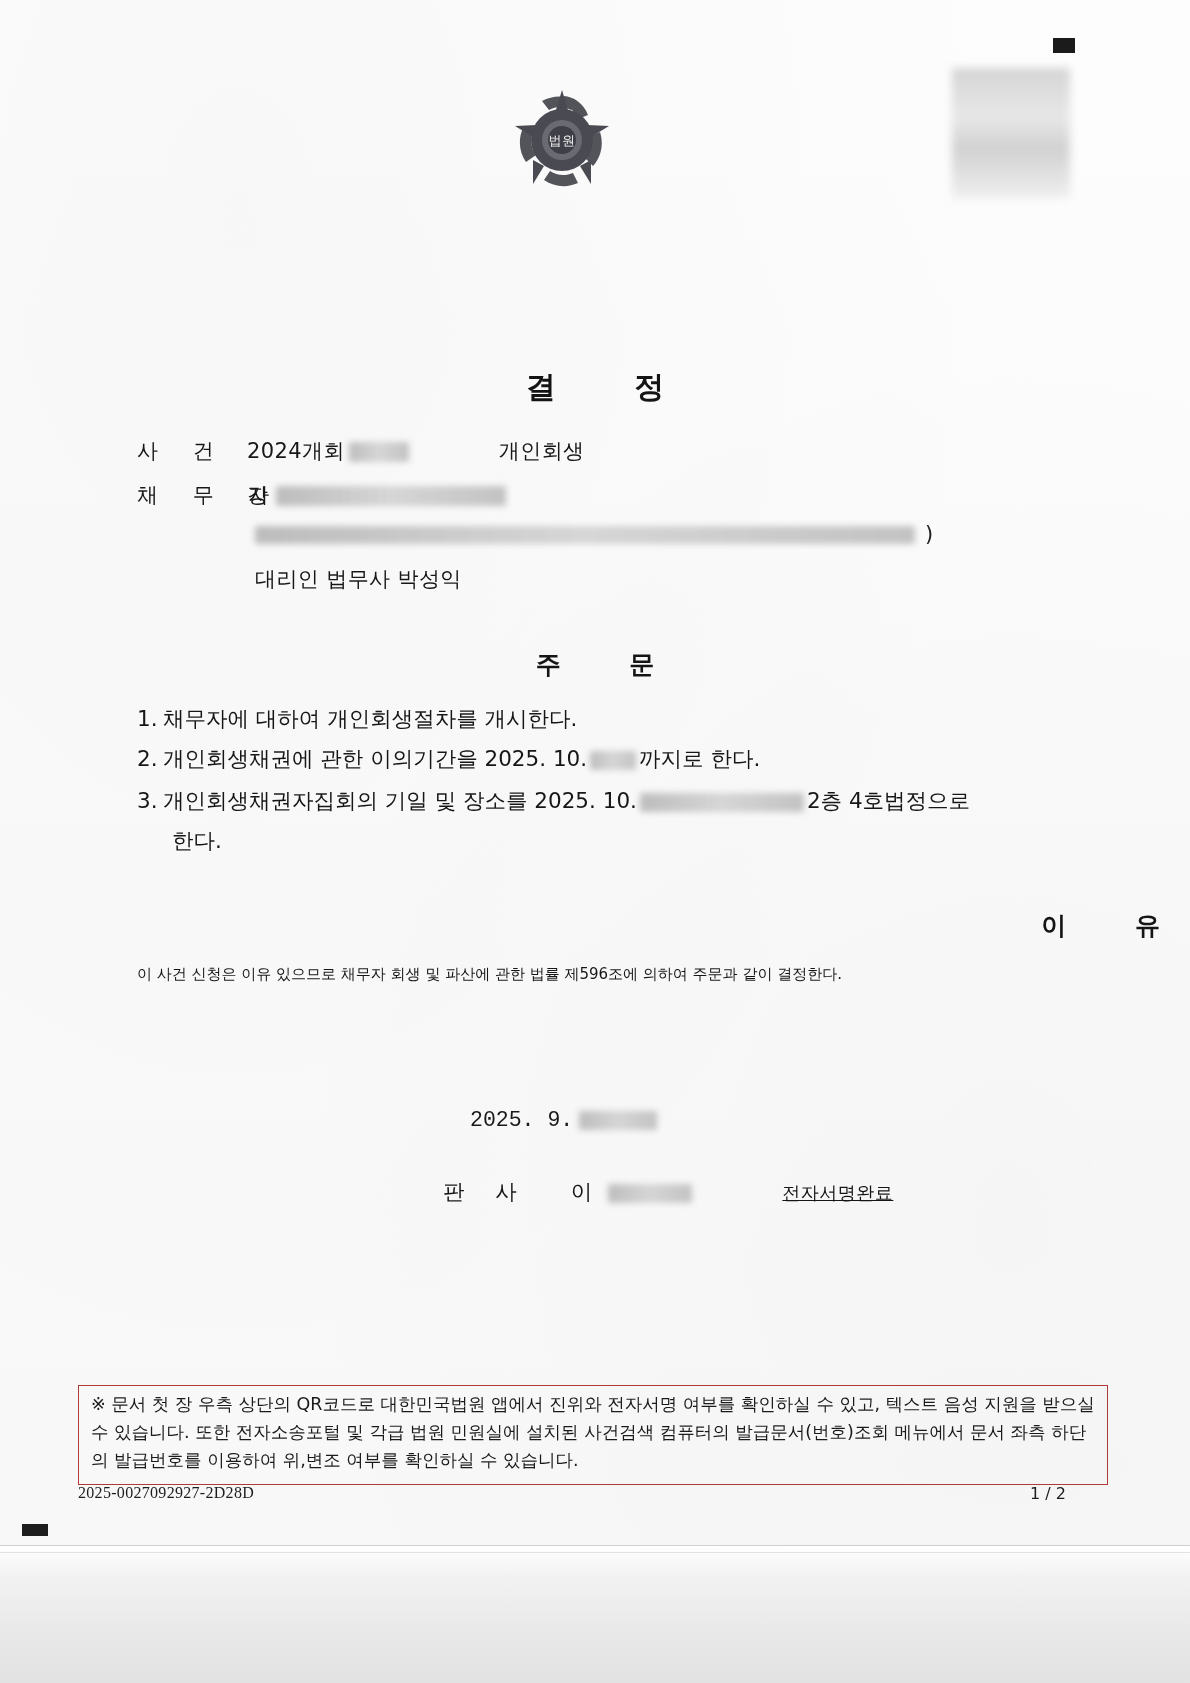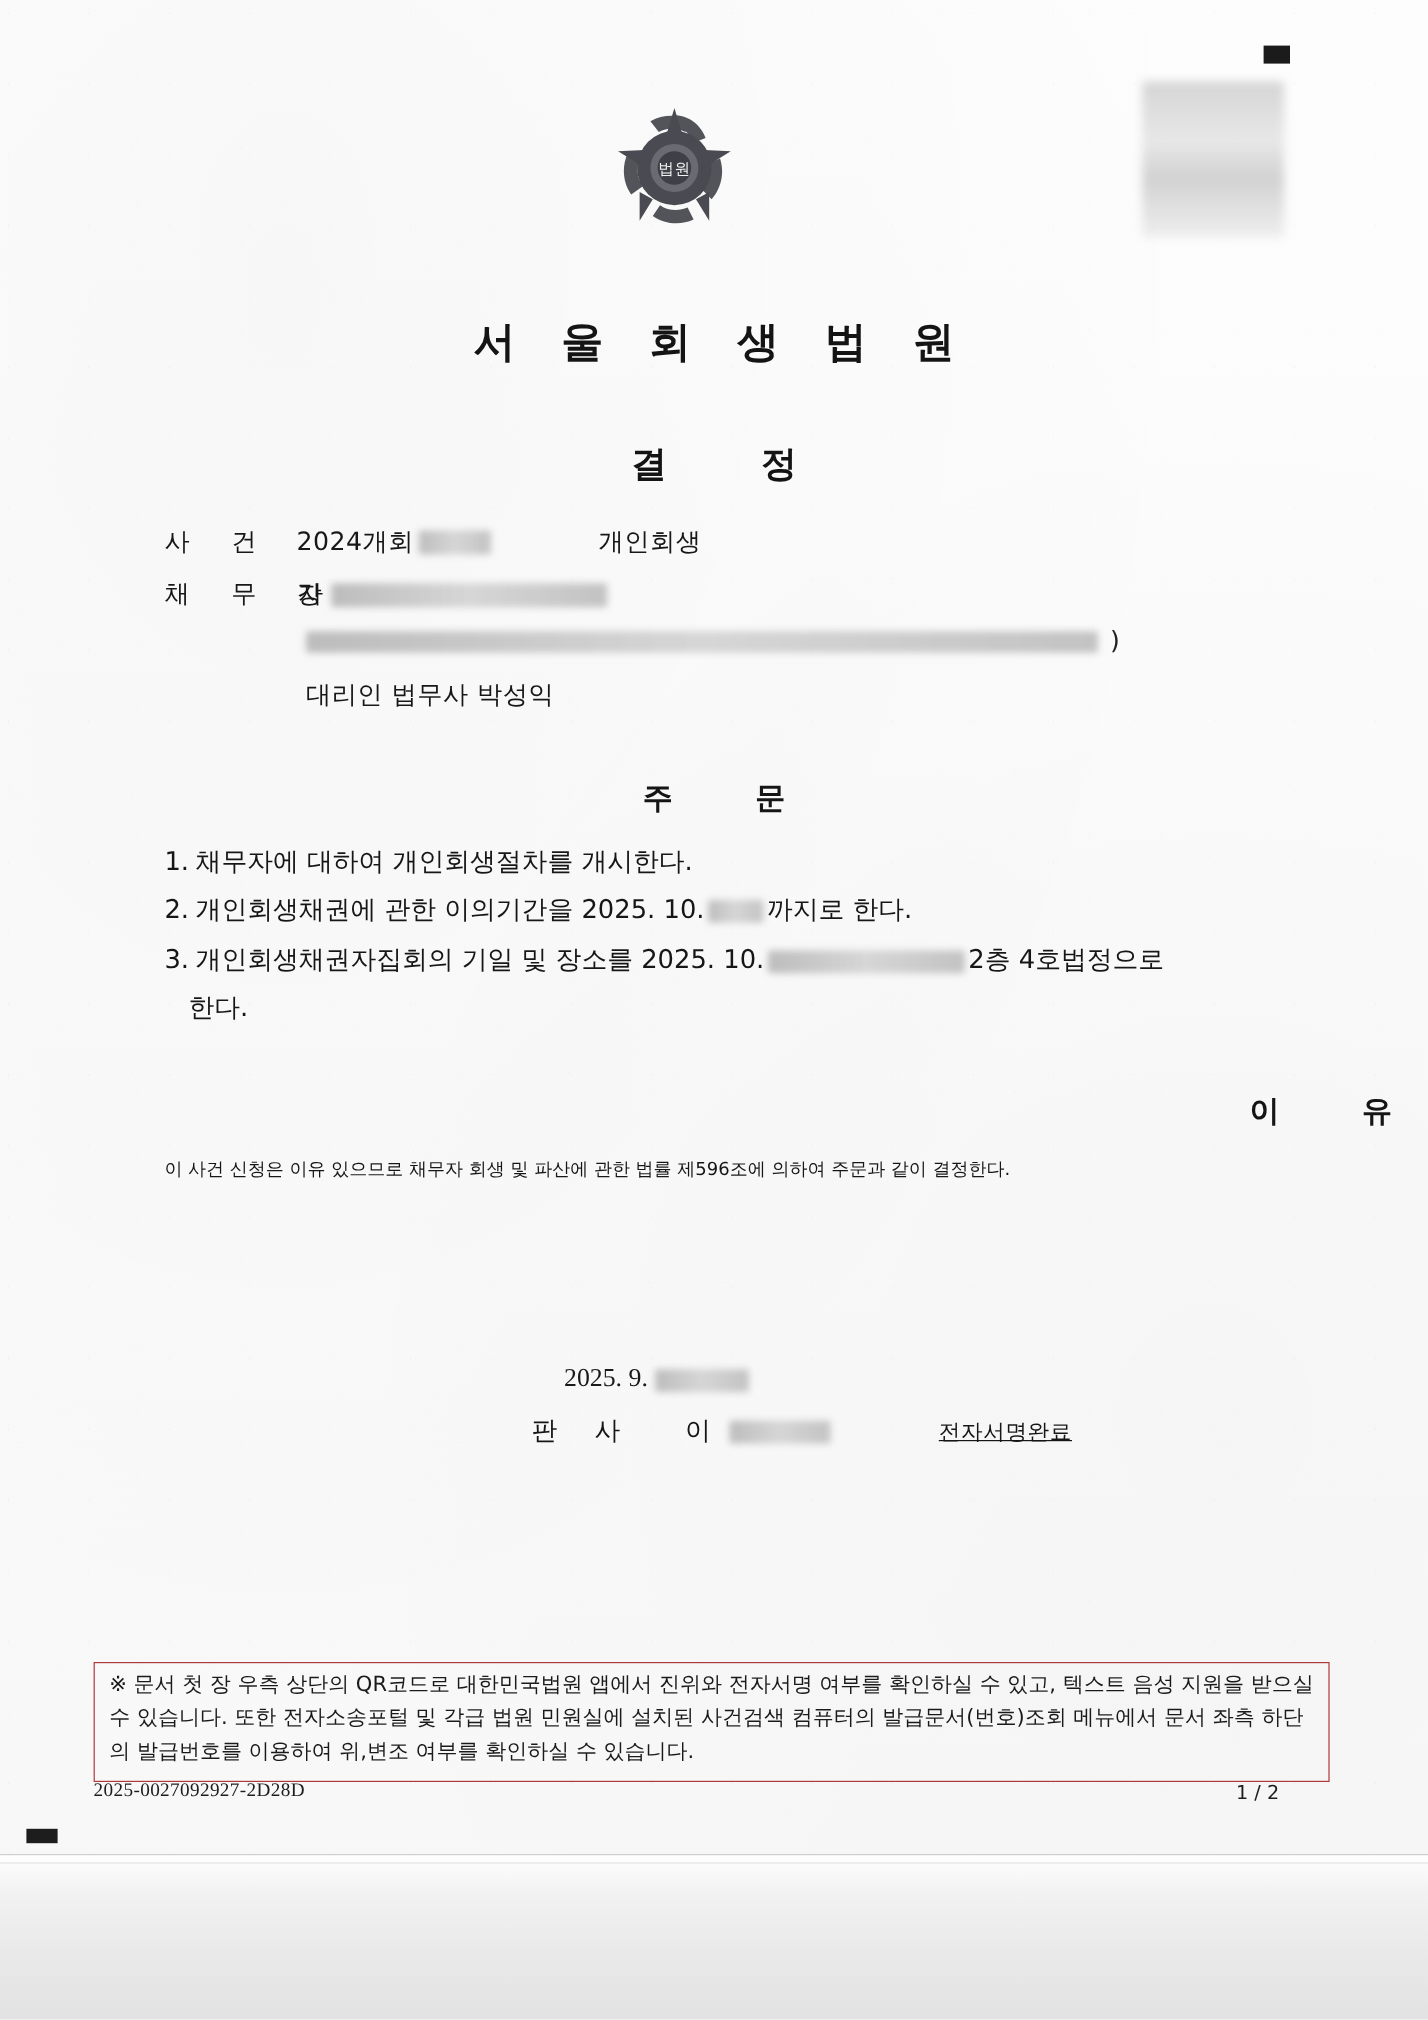--- a/index.html
+++ b/index.html
@@ -168,21 +168,21 @@
     width: 920px;
     font-size: 21.5px;
     line-height: 40px;
     color: #161616;
     font-family: "DejaVu Sans", sans-serif;
   }
   .clause .num { display:inline-block; width: 26px; }
   .clause.c1 { top: 699px; }
   .clause.c2 { top: 739px; }
   .clause.c3 { top: 781px; }
-  .clause .cont { display:block; margin-left: 20px; }
+  .clause .cont { display:block; margin-left: 35px; }
   .redact.r-date  { width: 46px; height: 19px; margin: 0 3px;}
   .redact.r-place { width: 164px; height: 19px; margin: 0 3px;}
 
   
   .reason-body {
     position: absolute;
     left: 137px;
     top: 952px;
     width: 930px;
     font-size: 15px;
@@ -191,23 +191,22 @@
     font-family: "DejaVu Sans", sans-serif;
     text-align: justify;
   }
 
   
   .date-line {
     position: absolute;
     left: 470px;
     top: 1108px;
     font-size: 21.5px;
-    font-family: Liberation Serif, serif;
+    font-family: Liberation Mono, monospace;
     white-space: nowrap;
-    margin-top: 28px;
   }
   .redact.r-day { width: 78px; height: 19px; margin-left: 6px;}
 
   .judge-line {
     position: absolute;
     left: 443px;
     top: 1177px;
     font-size: 21.5px;
     font-family: "DejaVu Sans", sans-serif;
     white-space: nowrap;
@@ -307,21 +306,20 @@
           <path d="M14 74 C7 64 6 51 11 40 L21 44 C18 52 19 61 24 67 Z"></path>
           <path d="M30 13 C41 7 54 7 64 13 L59 22 C52 18 44 18 37 22 Z"></path>
         </g>
       </g>
       <circle cx="50" cy="52" r="20" fill="#6a6a72"></circle>
       <circle cx="50" cy="52" r="14" fill="#3f3f48"></circle>
     </svg>
     <div class="emblem-text">법원</div>
   </div>
 
-  <div class="court-name">서 울 회 생 법 원</div>
   <div class="doc-kind">결      정</div>
 
   <div class="field-row row-case">
     <span class="field-label">사     건</span><span class="field-value case-num"><span>2024개회</span><span class="redact r-case"></span></span><span class="field-value">개인회생</span>
   </div>
 
   <div class="field-row row-debtor">
     <span class="field-label">채 무 자</span><span class="field-value">강</span><span class="redact r-name"></span>
   </div>
 

